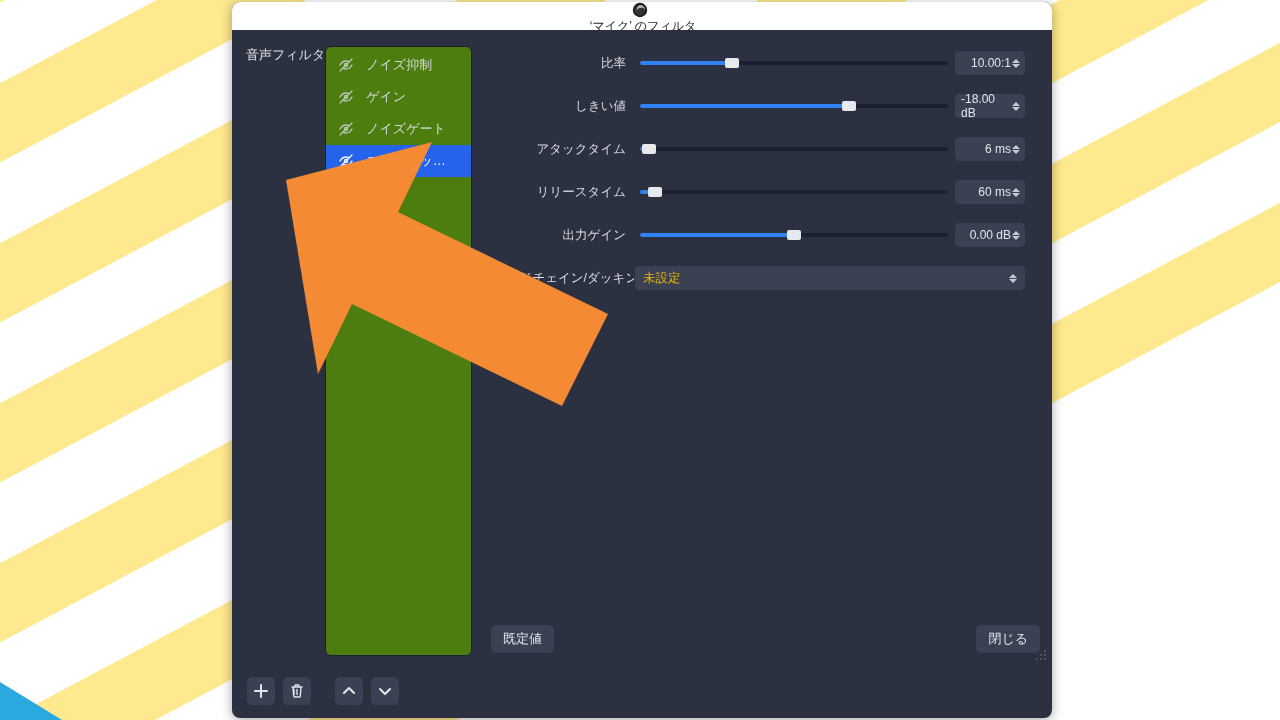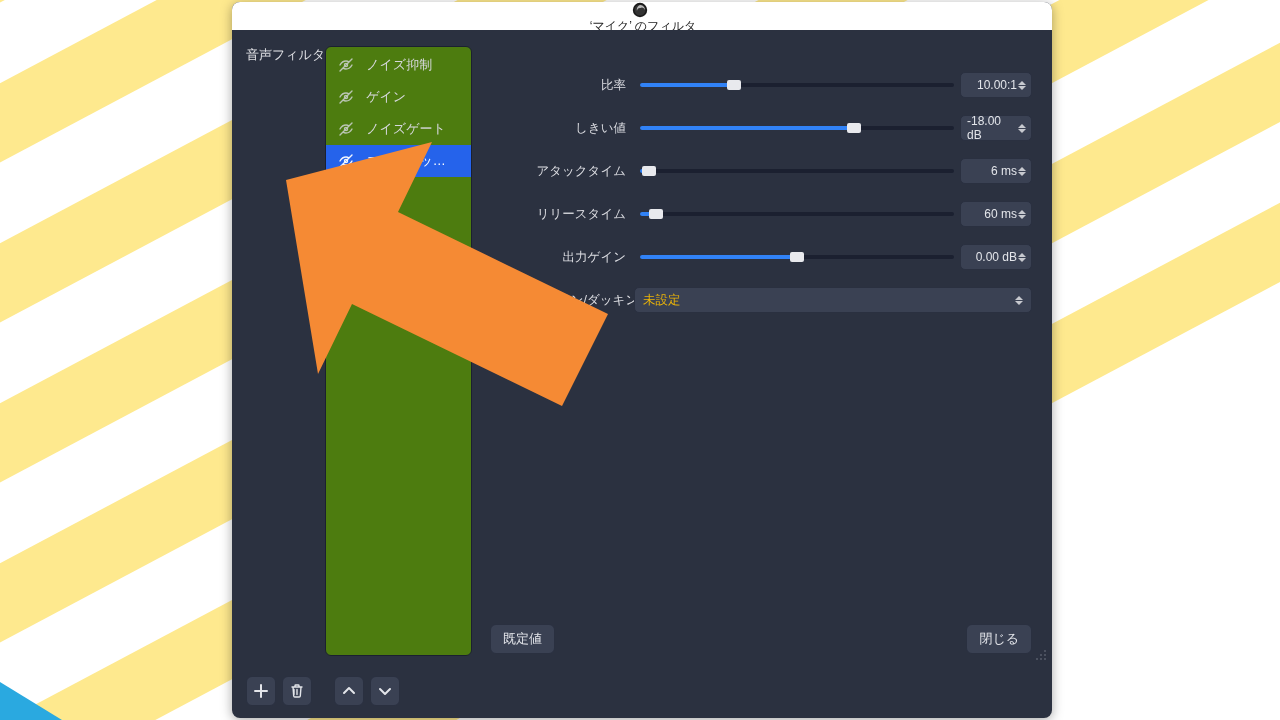--- a/index.html
+++ b/index.html
@@ -130,21 +130,21 @@
       background:#3a4153;
       border:1px solid #2a3040;
       border-radius:6px;
       color:#e3e5ea;
       padding: 5px 12px;
       font-size:13px;
       cursor:pointer;
     }
 
     
-    .right-col { flex:1; padding: 20px 20px 10px 12px; position:relative;margin-top:22px; }
+    .right-col { flex:1; padding: 20px 26px 10px 12px; position:relative; }
     .prop-row {
       display:flex; align-items:center; margin-bottom: 17px; height: 26px;
     }
     .prop-label {
       width: 140px; text-align:right; padding-right: 8px;
       color:#dcdde2; font-size:12.5px;
       white-space:nowrap;
     }
     .slider-wrap { flex:1; display:flex; align-items:center; padding:0 6px;}
     .slider-track {
@@ -187,21 +187,21 @@
       position:absolute; right:6px; top:0; bottom:0; width:10px;
       display:flex; flex-direction:column; justify-content:center; gap:1px;
     }
     .sel-arrows .up, .sel-arrows .down {
       width:0; height:0; border-left:4px solid transparent; border-right:4px solid transparent;
     }
     .sel-arrows .up { border-bottom:4px solid #c7c9cf; }
     .sel-arrows .down { border-top:4px solid #c7c9cf; }
 
     .footer-row {
-      position:absolute; left:0; right:12px; bottom:0;
+      position:absolute; left:0; right:3px; bottom:0;
       display:flex; align-items:center; justify-content:space-between;
       padding: 10px 8px 12px 8px;
     }
     .resize-grip {
       position:absolute; right:6px; bottom:6px; width:12px; height:12px;
       opacity:.45;
     }
     .resize-grip span {
       position:absolute; width:2px; height:2px; background:#8a8f9c; border-radius:1px;
     }

